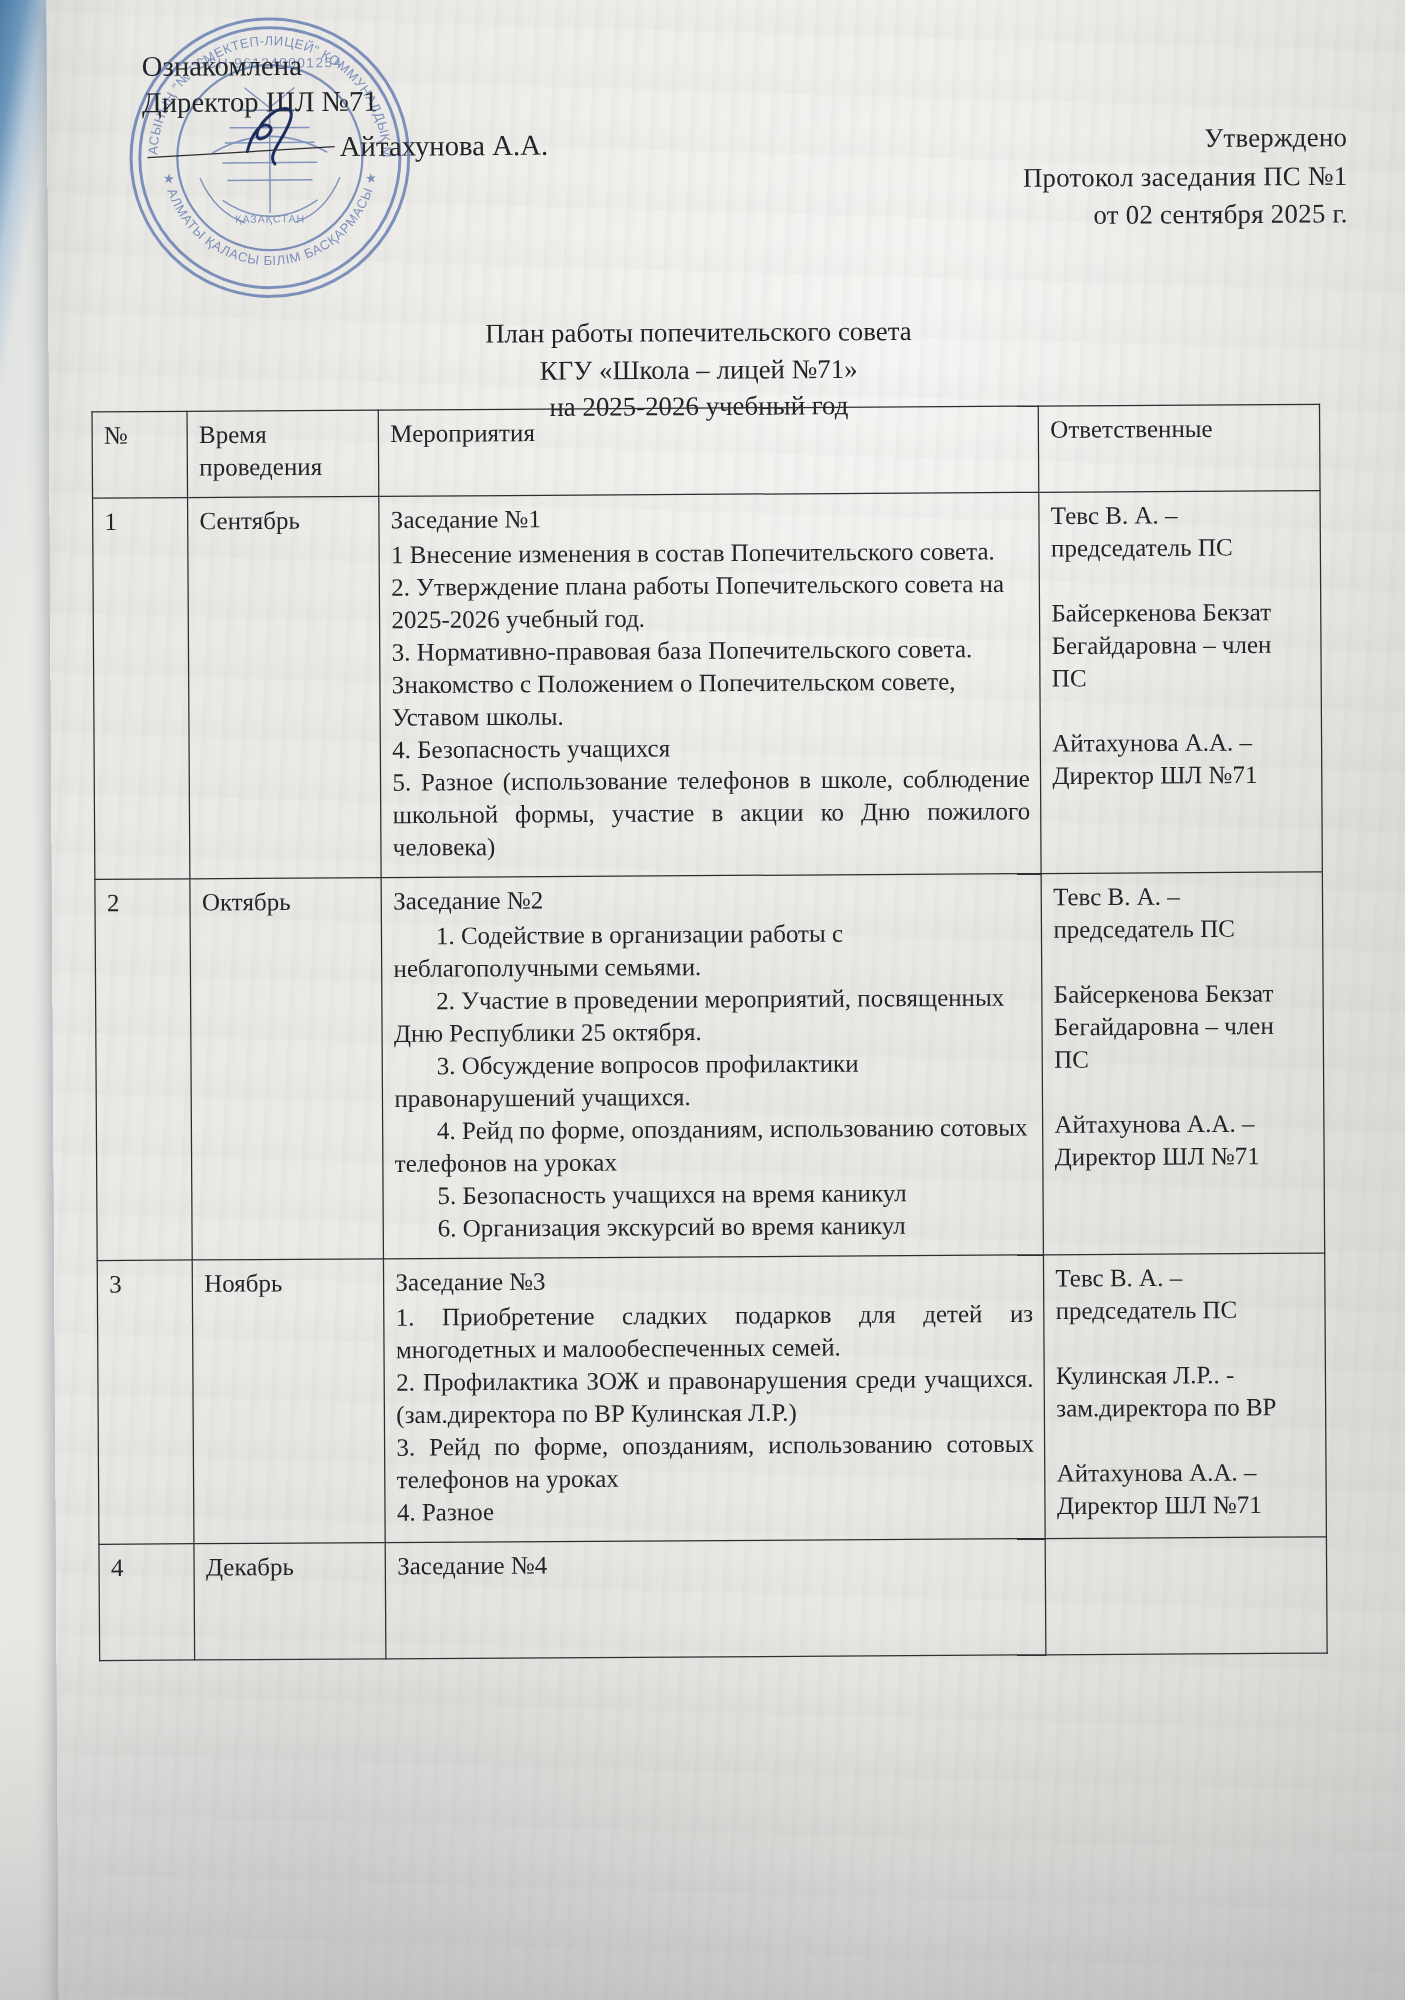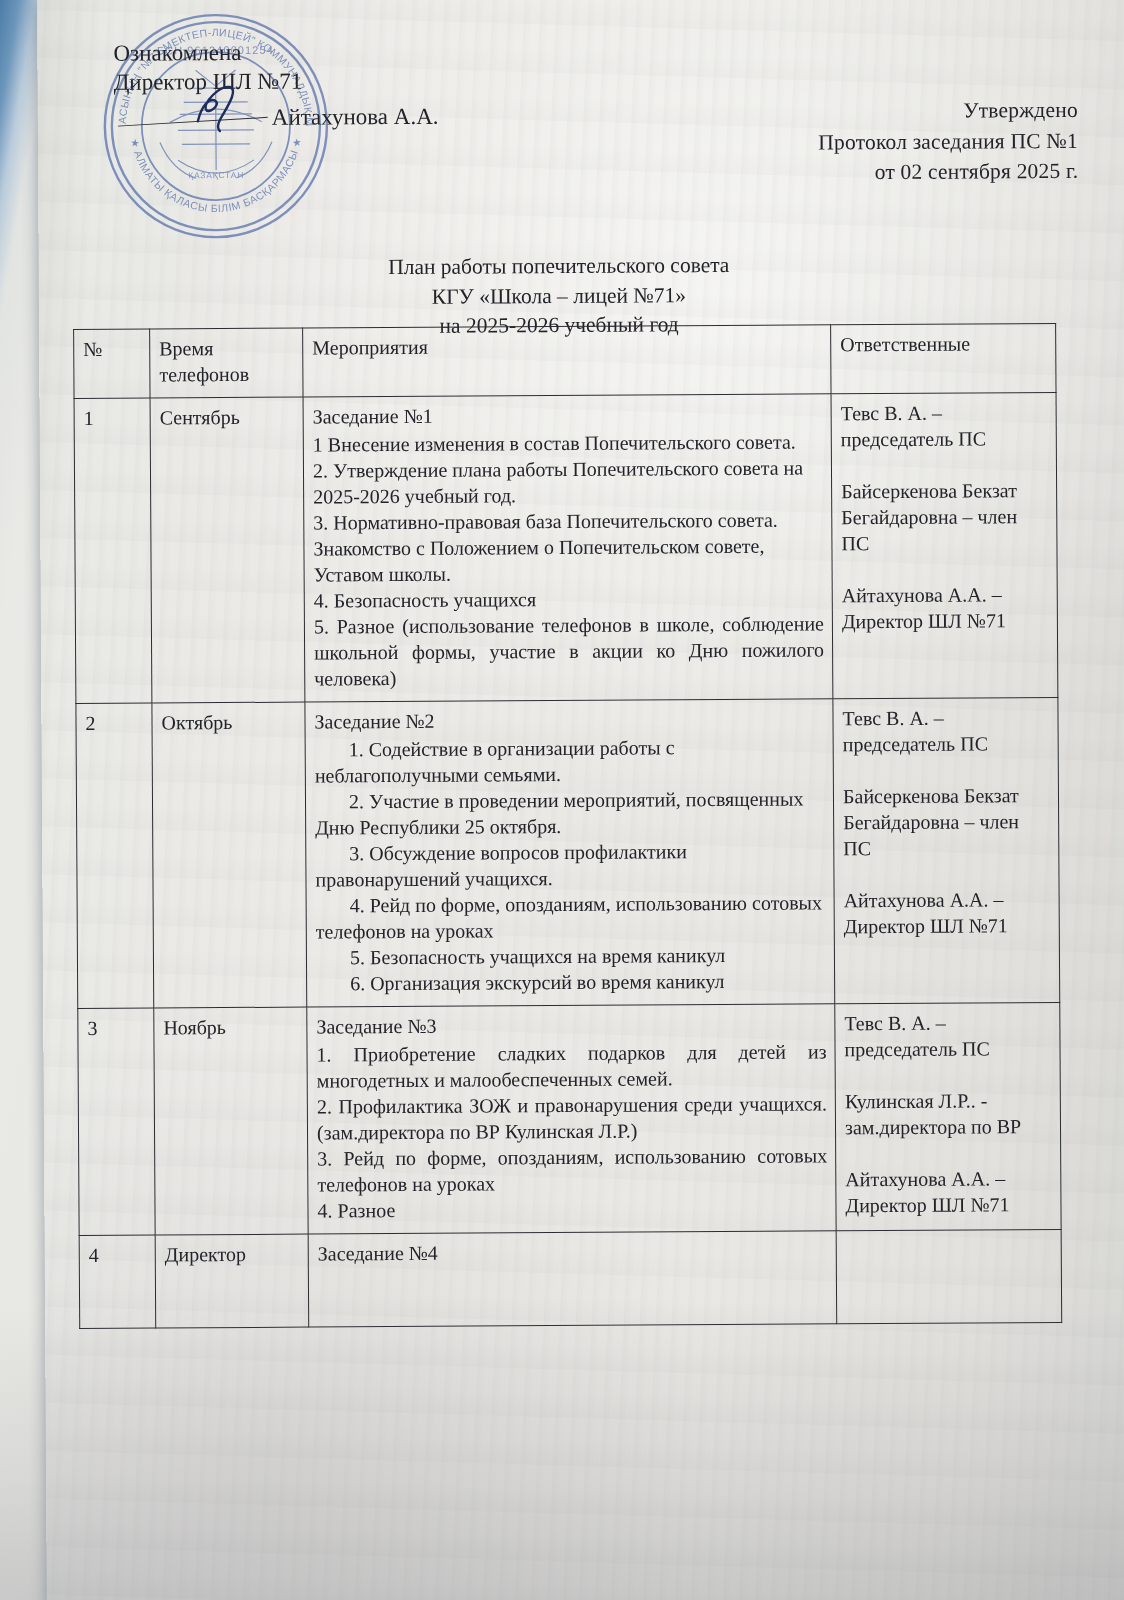--- a/index.html
+++ b/index.html
@@ -239,21 +239,21 @@
       <table class="plan">
         <colgroup>
           <col class="c-num">
             <col class="c-time">
             <col class="c-event">
             <col class="c-resp">
         </colgroup>
         <thead>
           <tr>
             <th class="h-num">№</th>
-            <th class="h-time">Время телефонов</th>
+            <th class="h-time">Время проведения</th>
             <th class="h-event">Мероприятия</th>
             <th class="h-resp">Ответственные</th>
           </tr>
         </thead>
         <tbody>
 
           <tr>
             <td class="cell-num">1</td>
             <td class="cell-time">Сентябрь</td>
             <td class="cell-event">
@@ -302,21 +302,21 @@
             </td>
             <td class="cell-resp">
               <p class="resp-block">Тевс В. А. – председатель ПС</p>
               <p class="resp-block">Кулинская Л.Р.. - зам.директора по ВР</p>
               <p class="resp-block">Айтахунова А.А. – Директор ШЛ №71</p>
             </td>
           </tr>
 
           <tr class="row4">
             <td class="cell-num">4</td>
-            <td class="cell-time">Директор</td>
+            <td class="cell-time">Декабрь</td>
             <td class="cell-event">
               <p class="ev-title">Заседание №4</p>
             </td>
             <td class="cell-resp"></td>
           </tr>
         </tbody>
       </table>
     </div>
 
   </div>

